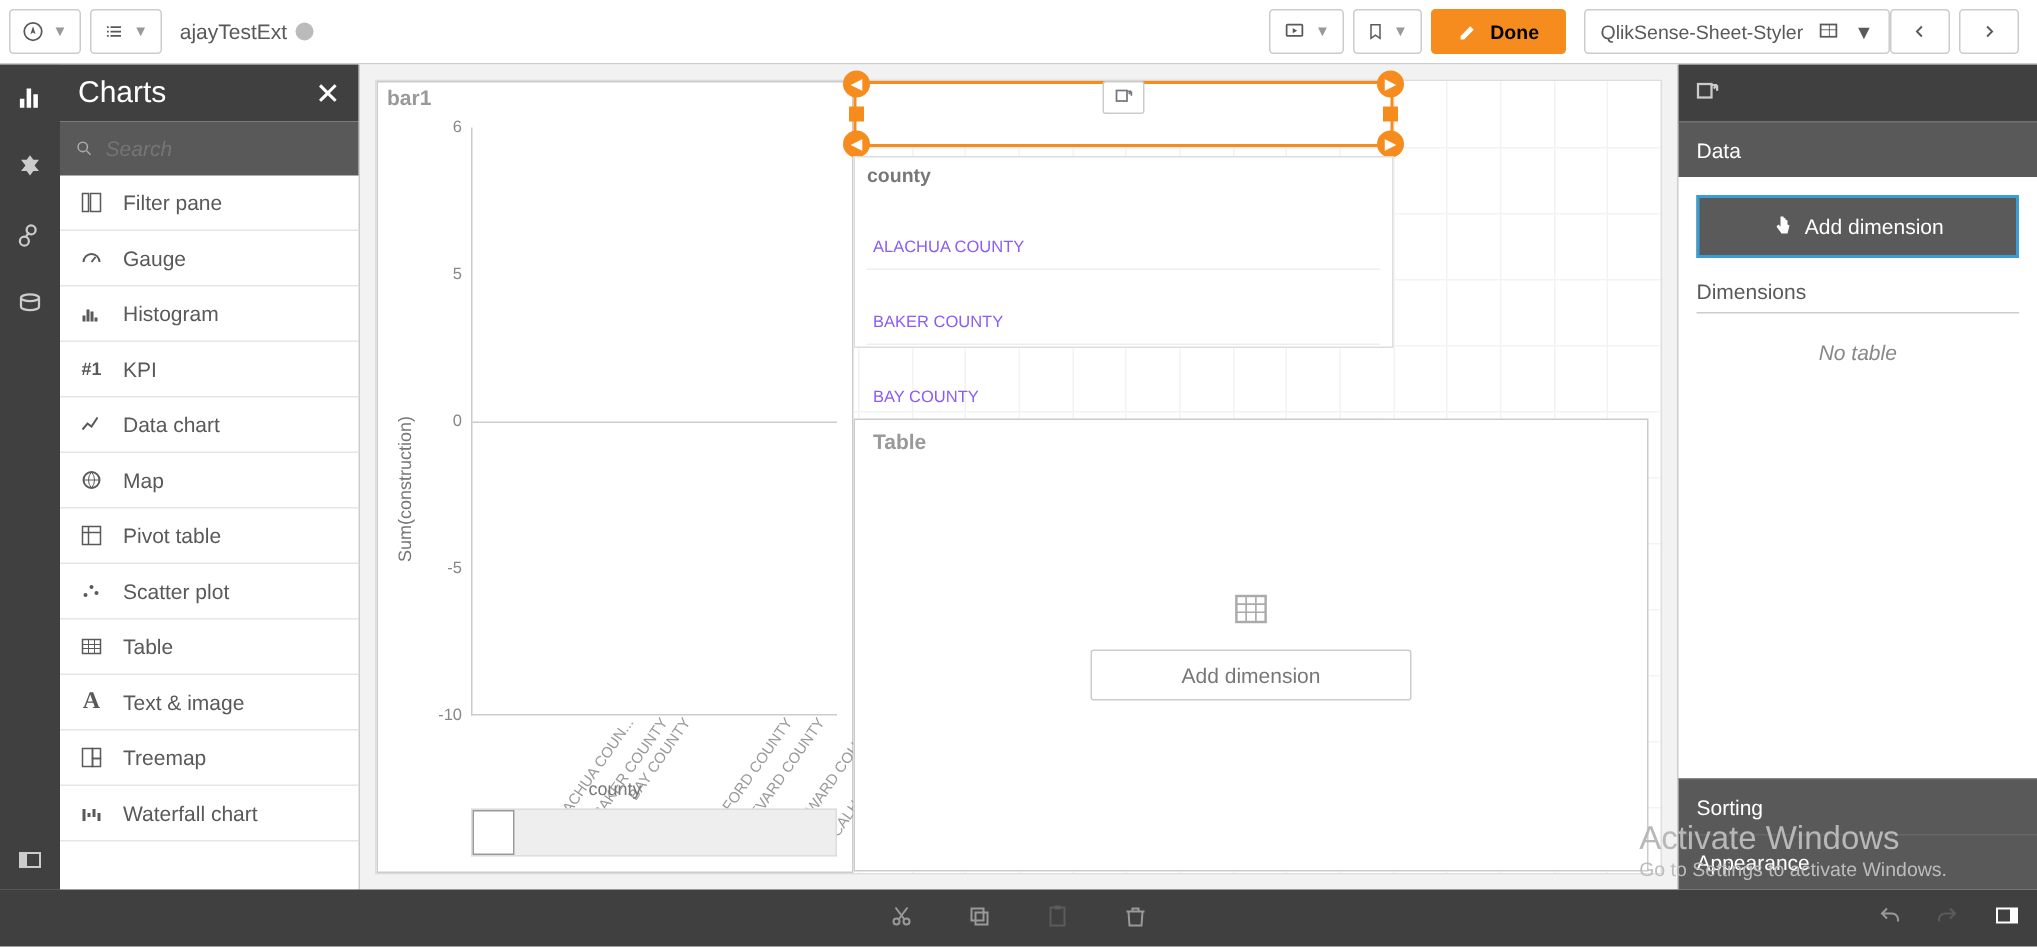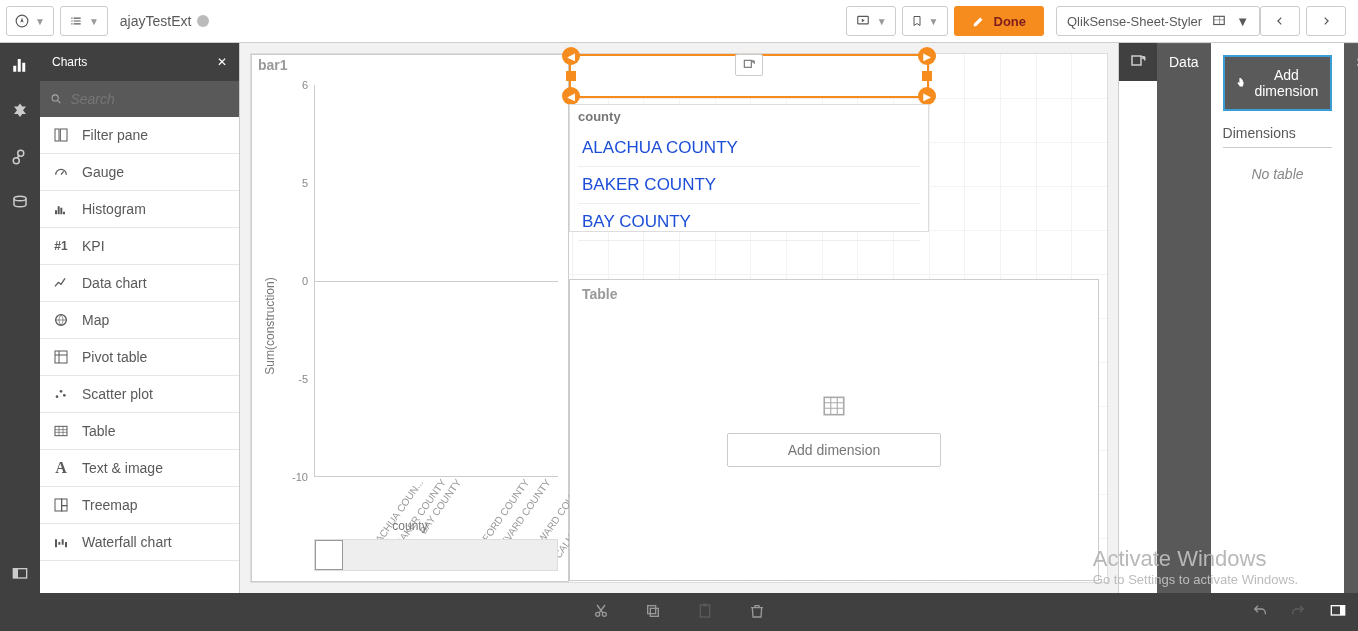--- a/index.html
+++ b/index.html
@@ -4,34 +4,34 @@
 <style>
 * { box-sizing: border-box; margin: 0; padding: 0; }
 body { font-family: "QlikView Sans", Arial, sans-serif; font-size: 13px; background: #f2f2f2; width: 1358px; height: 631px; overflow: hidden; color: #595959; }
 
 
 .topbar { height: 43px; background: #fff; border-bottom: 1px solid #ccc; display: flex; align-items: center; padding: 0 6px; }
 .tb-btn { height: 30px; border: 1px solid #ccc; background: #fff; border-radius: 3px; display: inline-flex; align-items: center; justify-content: center; padding: 0 8px; margin-right: 6px; color: #595959; cursor: pointer; }
 .tb-btn .caret { margin-left: 6px; font-size: 10px; color: #999; }
 .tb-title { color: #595959; font-size: 14px; margin-left: 6px; display: flex; align-items: center; gap: 6px; }
 .topbar .spacer { flex: 1; }
-.tb-done { background: #f68c1e; color: #7f1d1d; border: none; font-weight: bold; padding: 0 18px; display: flex; align-items: center; gap: 8px; }
+.tb-done { background: #f68c1e; color: #000000; border: none; font-weight: bold; padding: 0 18px; display: flex; align-items: center; gap: 8px; }
 .tb-done svg { fill: #fff; }
 .tb-sheet { border: 1px solid #ccc; height: 30px; display: flex; align-items: center; padding: 0 10px; border-radius: 3px; margin-left: 6px; gap: 10px; cursor: pointer; }
 .tb-arrow { width: 40px; justify-content: center; }
 .circle-grey { width: 12px; height: 12px; border-radius: 50%; background: #bbb; display: inline-block; }
 
 
 .main { display: flex; height: 550px; }
 .left-icons { width: 40px; background: #404040; display: flex; flex-direction: column; align-items: center; padding-top: 10px; gap: 22px; }
 .left-icons .ic { color: #ccc; cursor: pointer; width: 24px; height: 24px; display: flex; align-items: center; justify-content: center; }
 .left-icons .ic.active { color: #fff; }
 
 .asset-panel { width: 200px; background: #fff; display: flex; flex-direction: column; border-right: 1px solid #ccc; }
-.asset-header { height: 38px; background: #404040; color: #fff; display: flex; align-items: center; padding: 0 12px; font-size: 12px; justify-content: space-between; }
+.asset-header { height: 38px; background: #404040; color: #fff; display: flex; align-items: center; padding: 0 12px; font-size: 20px; justify-content: space-between; }
 .asset-search { height: 36px; background: #595959; display: flex; align-items: center; padding: 0 10px; gap: 8px; }
 .asset-search input { background: transparent; border: none; color: #ccc; font-style: italic; font-size: 14px; outline: none; width: 100%; }
 .asset-list { flex: 1; overflow-y: auto; }
 .asset-item { height: 37px; display: flex; align-items: center; padding: 0 12px; gap: 12px; border-bottom: 1px solid #e6e6e6; cursor: pointer; color: #595959; font-size: 14px; }
 .asset-item .aic { width: 18px; display: flex; justify-content: center; color: #595959; }
 
 
 .canvas { flex: 1; background: #f2f2f2; padding: 10px; position: relative; overflow: hidden; }
 .grid { position: absolute; inset: 10px; border: 1px solid #ddd; background: #fff; }
 .grid-lines { position: absolute; inset: 0; opacity: 0.35; }
@@ -54,30 +54,30 @@
 .x-axis-label { position: absolute; left: 50%; bottom: 44px; transform: translateX(-50%); font-size: 12px; color: #777; }
 .mini-scroll { position: absolute; left: 62px; right: 10px; bottom: 6px; height: 32px; background: #eee; border: 1px solid #ddd; }
 .mini-thumb { position: absolute; left: 0; top: 0; bottom: 0; width: 28px; background: #fff; border: 1px solid #999; }
 
 
 .sel-obj { border: 2px solid #f68c1e; box-shadow: 0 0 0 1px #f68c1e11; }
 .sel-handle { position: absolute; width: 18px; height: 18px; background: #f68c1e; border-radius: 50%; display: flex; align-items: center; justify-content: center; color: #fff; font-size: 10px; }
 .sel-mid { position: absolute; width: 10px; height: 10px; background: #f68c1e; }
 .filter-header { font-size: 13px; color: #777; font-weight: bold; padding: 4px 8px 2px; }
 .filter-list { padding: 4px 8px; }
-.filter-item { padding: 8px 4px; border-bottom: 1px solid #eee; color: #1d4ed8; font-size: 17px; }
+.filter-item { padding: 8px 4px; border-bottom: 1px solid #eee; color: #8b5cf6; font-size: 11px; margin-top: 21px; }
 .float-btn { position: absolute; width: 28px; height: 22px; top: -2px; left: 50%; transform: translateX(-50%); border: 1px solid #ccc; background: #fff; display: flex; align-items: center; justify-content: center; border-radius: 2px; }
 
 
 .table-obj { display: flex; flex-direction: column; align-items: center; justify-content: center; }
 .table-placeholder { display: flex; flex-direction: column; align-items: center; gap: 14px; }
 .add-dim-btn { border: 1px solid #ccc; background: #fff; padding: 8px 60px; border-radius: 2px; color: #777; font-size: 14px; cursor: pointer; }
 
 
-.right-panel { width: 240px; background: #fff; border-left: 1px solid #ccc; display: flex; flex-direction: row; }
+.right-panel { width: 240px; background: #fff; border-left: 1px solid #ccc; display: flex; flex-direction: column; }
 .rp-head { height: 38px; background: #404040; display: flex; align-items: center; padding: 0 10px; }
 .rp-section { background: #595959; color: #fff; padding: 10px 12px; font-size: 14px; border-top: 1px solid #666; cursor: pointer; }
 .rp-body { flex: 1; padding: 12px; }
 .rp-add-btn { width: 100%; background: #5a5a5a; color: #fff; border: none; padding: 10px; font-size: 14px; cursor: pointer; display: flex; align-items: center; justify-content: center; gap: 6px; margin-bottom: 14px; border: 2px solid #3a9dd6; }
 .rp-sub { color: #595959; font-size: 14px; padding-bottom: 6px; border-bottom: 1px solid #ccc; }
 .no-data { text-align: center; font-style: italic; color: #888; padding: 18px 0; font-size: 14px; }
 
 
 .bottom-icons-panel { position: absolute; bottom: 38px; left: 0; width: 40px; height: 38px; background: #404040; display: flex; align-items: center; justify-content: center; }
 .bottom-bar { position: absolute; bottom: 0; left: 0; right: 0; height: 38px; background: #404040; display: flex; align-items: center; justify-content: center; gap: 36px; }

